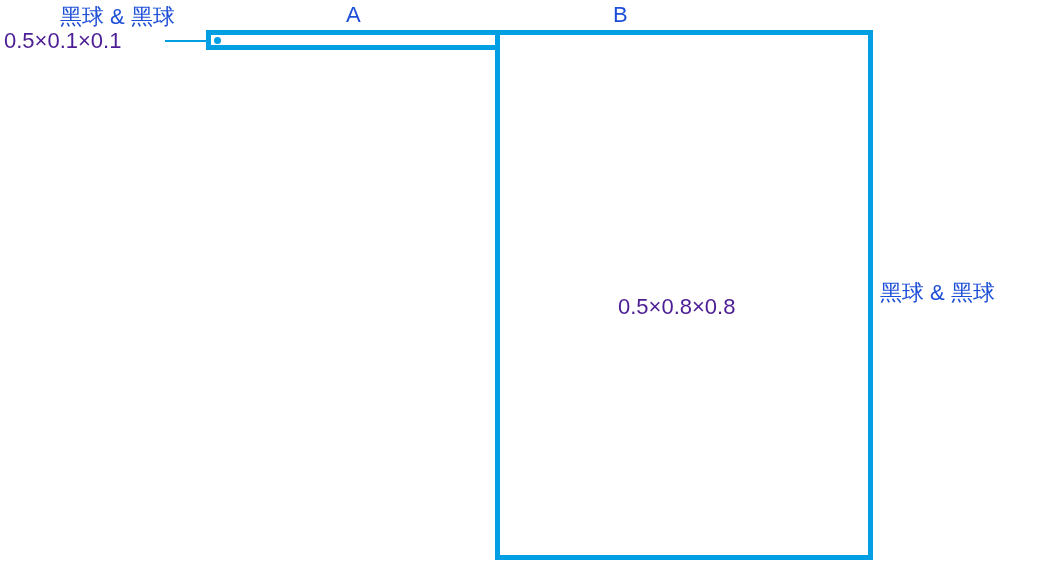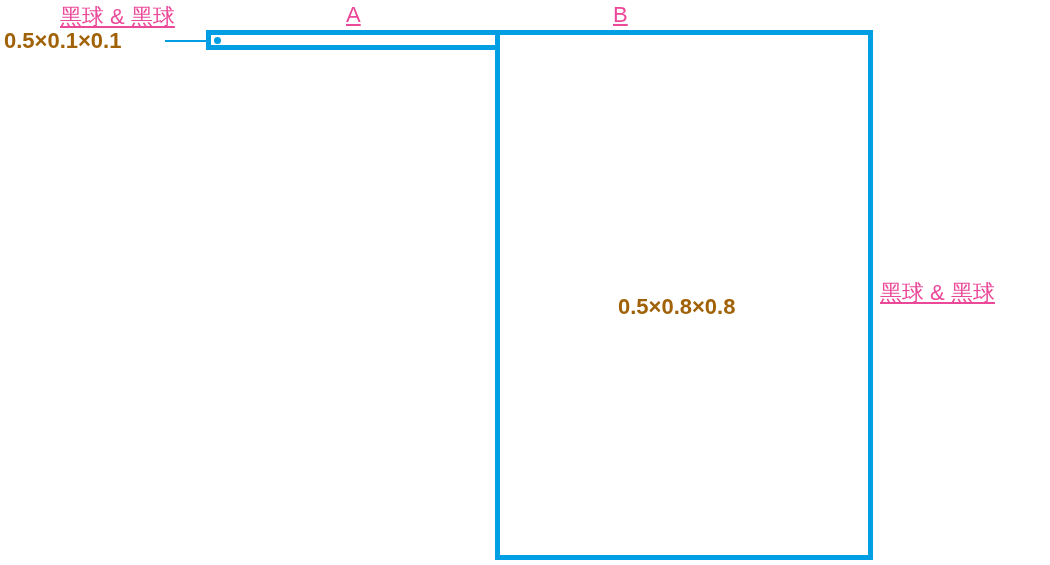--- a/index.html
+++ b/index.html
@@ -10,28 +10,26 @@
     body {
       width: 1050px;
       height: 565px;
       position: relative;
       font-family: Arial, "Microsoft YaHei", sans-serif;
       background: white;
     }
     .label {
       position: absolute;
       font-size: 22px;
-      color: #ec4899;
-      text-decoration: underline;
+      color: #1d4ed8;
     }
     .label-blue {
       position: absolute;
       font-size: 22px;
-      color: #a16207;
-      font-weight: bold;
+      color: #4c1d95;
     }
     .box {
       position: absolute;
       border: 5px solid #009fe3;
       background: white;
     }
     .dot {
       position: absolute;
       width: 7px;
       height: 7px;

